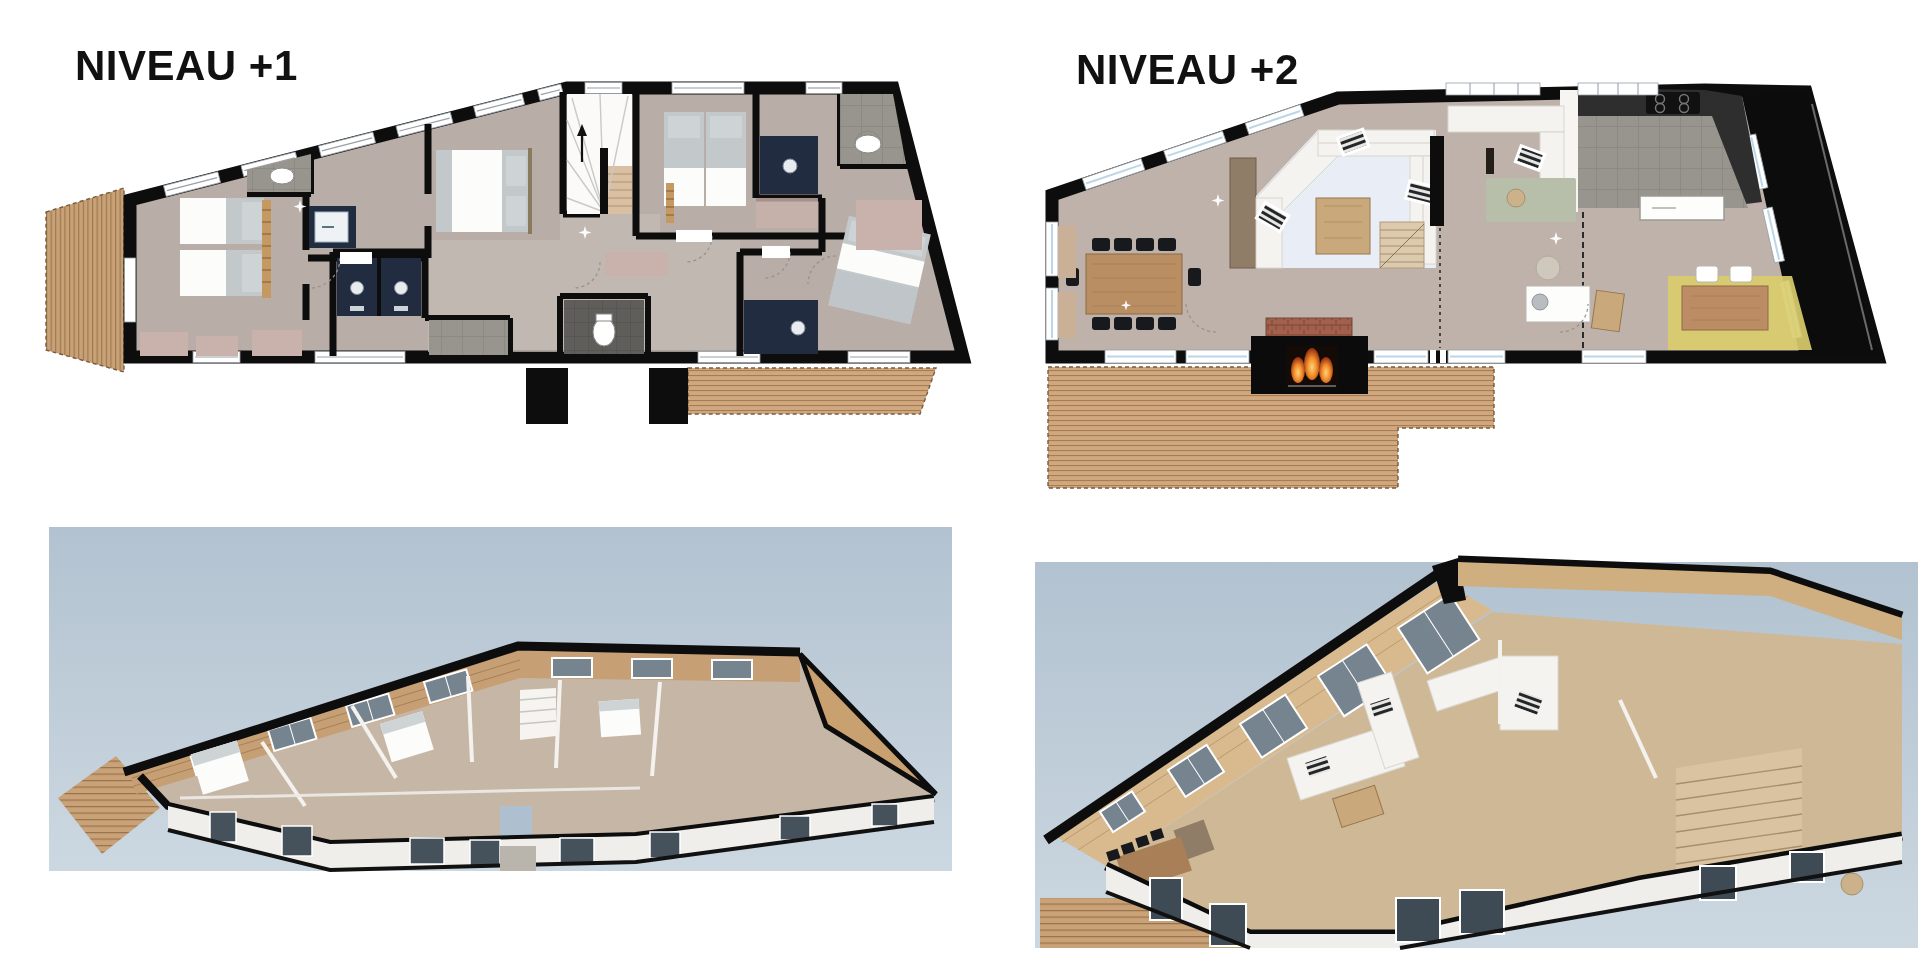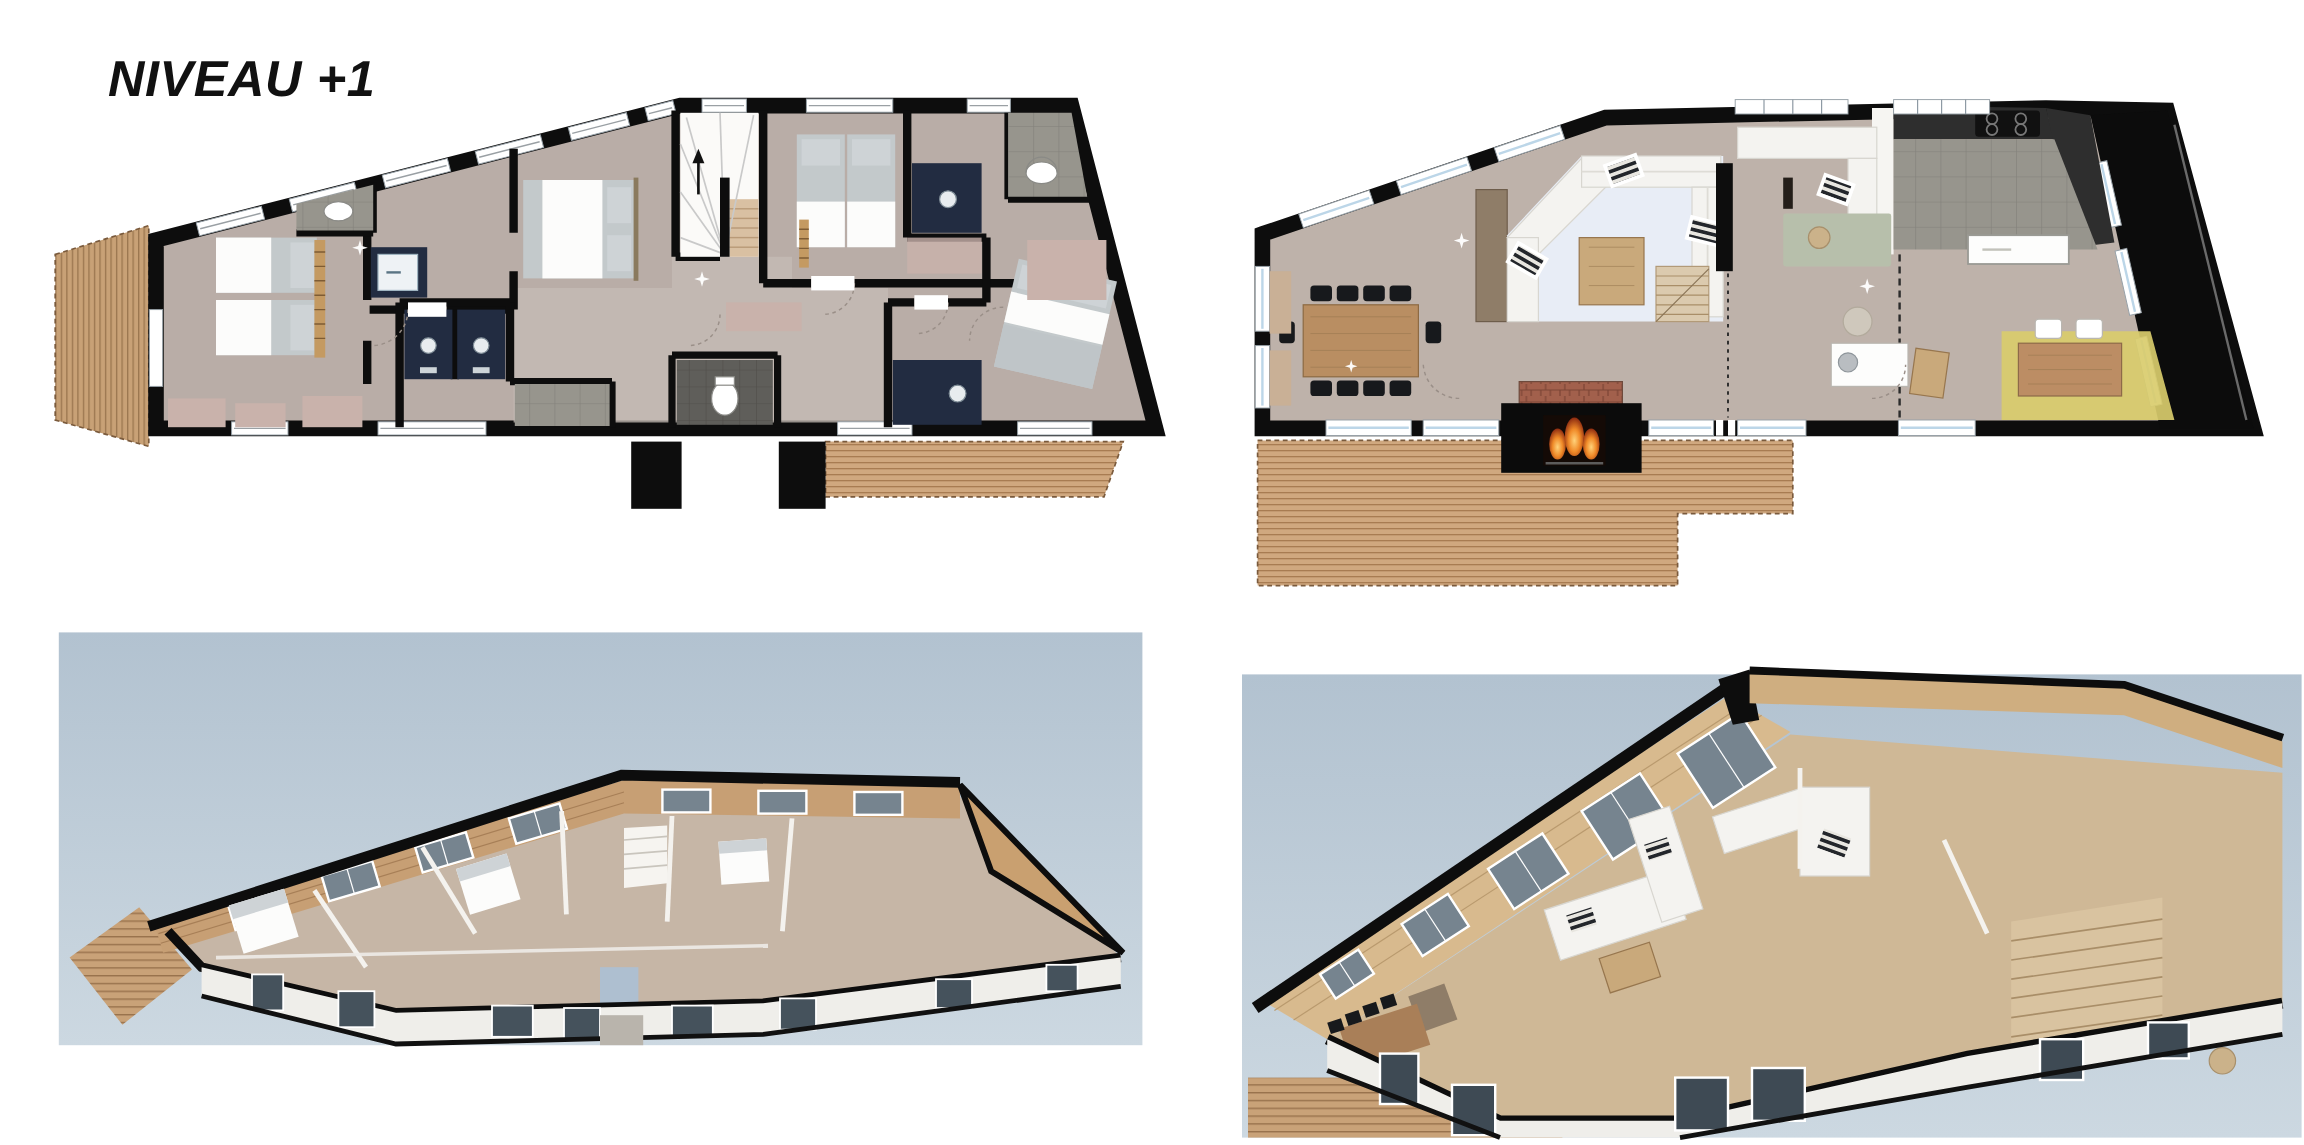--- a/index.html
+++ b/index.html
@@ -1,19 +1,19 @@
 <!DOCTYPE html>
 <html style="--background: #ffffff; --title-ink: #111111; --wall: #0d0d0d; --floor-level1: #b9ada7; --floor-level2: #beb2aa; --corridor: #c6bcb6; --glass-blue: #bcd6e8; --deck-vertical: #c8a176; --deck-horizontal: #d0a87f; --vanity-navy: #222c41; --tile-gray: #97958d; --rug-rose: #c9b2ab; --rug-yellow: #d9cc6d; --rug-green: #b7bfab; --rug-blue: #e8edf6; --sofa-white: #f4f3f0; --wood-furniture: #b98e62; --brick: #a2604c; --fire-orange: #e2611c; --sky-top: #b2c2d0; --sky-bottom: #ccd8e1; --wood-3d: #d8ba8e; --window-3d: #76848f; --exterior-wall-3d: #efeeea;"><head>
 <meta charset="utf-8">
 <style>
   html,body{margin:0;padding:0;width:1920px;height:954px;}
   body{font-family:"Liberation Sans", sans-serif;}
   .sheet{position:relative;width:1920px;height:954px;background:var(--background,#fff);overflow:hidden;}
   .lvl-title{position:absolute;font-weight:800;font-size:42px;letter-spacing:0.5px;color:var(--title-ink,#111);white-space:nowrap;}
-  #title-1{left:90px;top:42px;font-style:italic;}
+  #title-1{left:75px;top:42px;}
   #title-2{left:1076px;top:46px;}
   svg{position:absolute;left:0;top:0;}
   
   .c-wall{fill:var(--wall)}
   .c-floor1{fill:var(--floor-level1)}
   .c-floor2{fill:var(--floor-level2)}
   .c-corr{fill:var(--corridor)}
   .c-navy{fill:var(--vanity-navy)}
   .c-rose{fill:var(--rug-rose)}
   .c-yellow{fill:var(--rug-yellow)}
@@ -39,20 +39,21 @@
   .fanline{stroke:#c9c9c9;stroke-width:1.4}
   .grain{stroke:#97764e;stroke-width:0.8;opacity:.6}
   .white-line{stroke:#f4f2ee;stroke-width:4;stroke-linecap:butt}
 </style>
 </head>
 <body>
 
 <div class="sheet">
 
   <div id="title-1" class="lvl-title">NIVEAU +1</div>
+  <div id="title-2" class="lvl-title">NIVEAU +2</div>
 
   <svg width="1920" height="954" viewBox="0 0 1920 954">
     <defs>
       <pattern id="patVslat" width="4.6" height="8" patternUnits="userSpaceOnUse">
         <rect width="4.6" height="8" fill="#c8a176"></rect>
           <rect width="1.1" height="8" fill="#9a764f"></rect>
       </pattern>
       <pattern id="patHplank" width="10" height="5" patternUnits="userSpaceOnUse">
         <rect width="10" height="5" fill="#d0a87f"></rect>
           <rect width="10" height="1.1" fill="#a87c52"></rect>

